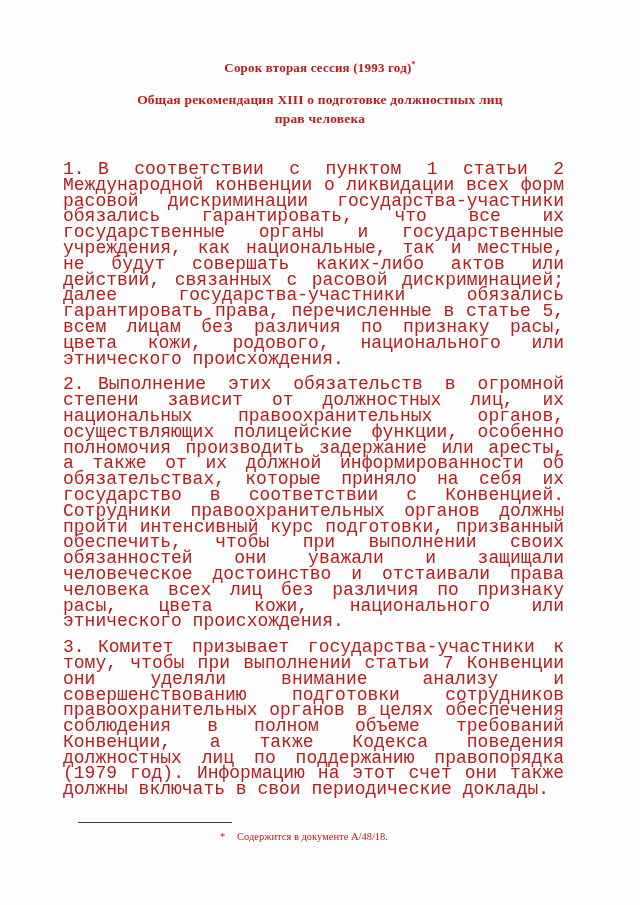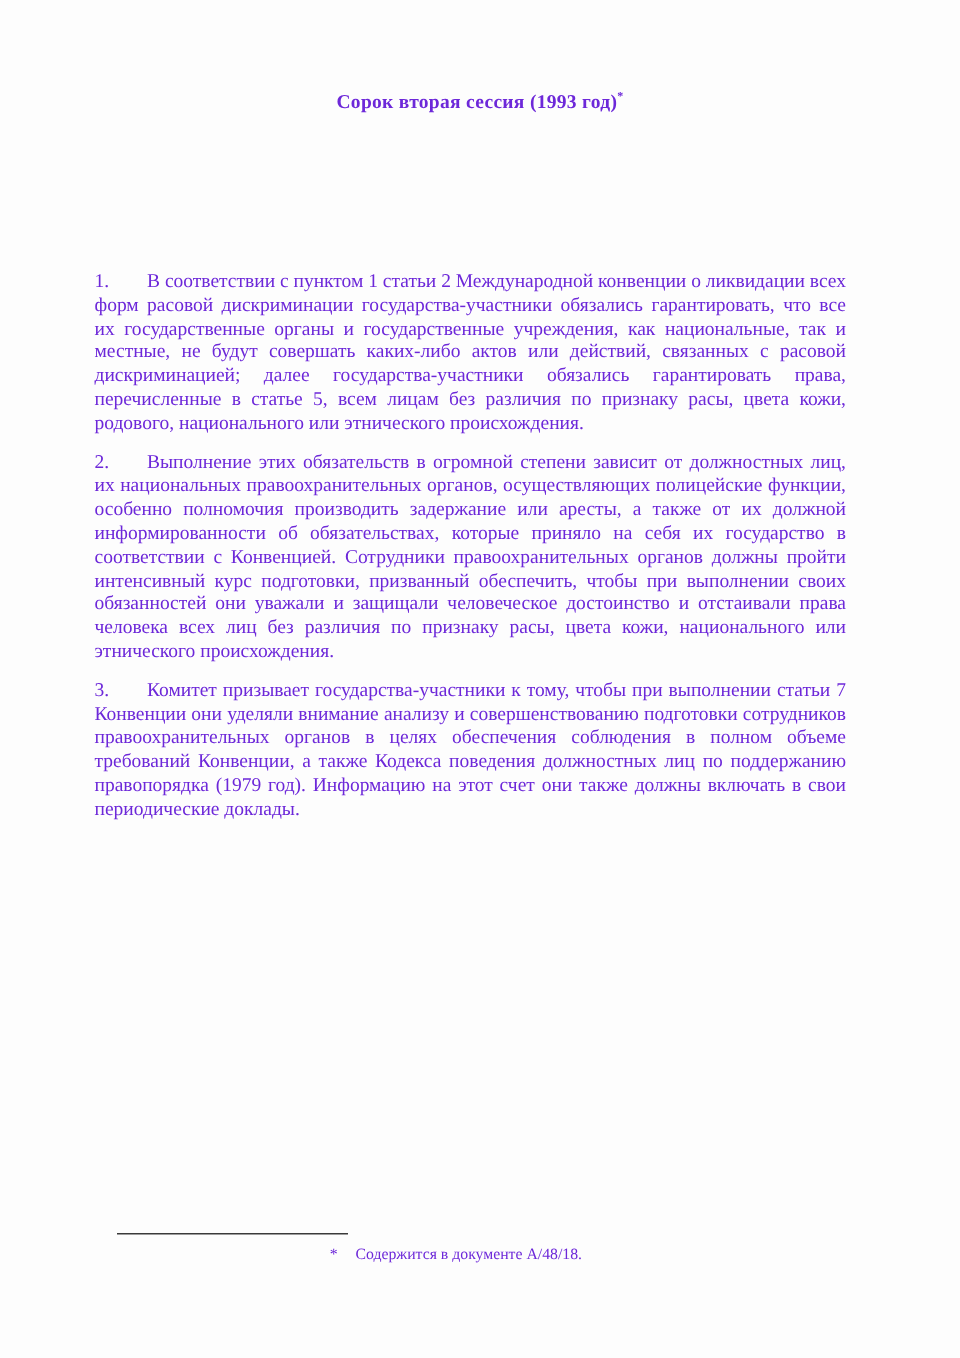--- a/index.html
+++ b/index.html
@@ -6,21 +6,21 @@
     margin: 0;
     padding: 0;
     background: #ffffff;
   }
   .page {
     position: relative;
     width: 640px;
     height: 905px;
     background: #fdfdfd;
     font-family: "Liberation Serif", serif;
-    color: #6d28d9;
+    color: #b91c1c;
     overflow: hidden;
   }
   .doc-header {
     position: absolute;
     top: 61px;
     left: 0;
     width: 640px;
     text-align: center;
     font-weight: bold;
   }
@@ -34,26 +34,27 @@
     line-height: 0;
   }
   .doc-title {
     margin-top: 16px;
     font-size: 13.5px;
     line-height: 18.5px;
     letter-spacing: 0.2px;
   }
   .doc-body {
     position: absolute;
-    top: 179px;
+    top: 162px;
     left: 63px;
     width: 501px;
-    font-size: 13px;
+    font-size: 18px;
     line-height: 15.8px;
     text-align: justify;
+    font-family: Liberation Mono, monospace;
   }
   .para {
     margin: 0 0 10px 0;
   }
   .para-num {
     display: inline-block;
     width: 35px;
   }
   .footnote-rule {
     position: absolute;
@@ -81,20 +82,22 @@
 </head>
 <body>
 
 <div class="page">
 
   <div class="doc-header">
     <div class="session-title">
       <span>Сорок вторая сессия (1993 год)</span><sup>*</sup>
     </div>
     <div class="doc-title">
+      <div>Общая рекомендация XIII о подготовке должностных лиц</div>
+      <div>прав человека</div>
     </div>
   </div>
 
   <div class="doc-body">
     <p class="para">
       <span class="para-num">1.</span><span>В соответствии с пунктом 1 статьи 2 Международной конвенции о ликвидации всех форм расовой дискриминации государства-участники обязались гарантировать, что все их государственные органы и государственные учреждения, как национальные, так и местные, не будут совершать каких-либо актов или действий, связанных с расовой дискриминацией; далее государства-участники обязались гарантировать права, перечисленные в статье 5, всем лицам без различия по признаку расы, цвета кожи, родового, национального или этнического происхождения.</span>
     </p>
     <p class="para">
       <span class="para-num">2.</span><span>Выполнение этих обязательств в огромной степени зависит от должностных лиц, их национальных правоохранительных органов, осуществляющих полицейские функции, особенно полномочия производить задержание или аресты, а также от их должной информированности об обязательствах, которые приняло на себя их государство в соответствии с Конвенцией. Сотрудники правоохранительных органов должны пройти интенсивный курс подготовки, призванный обеспечить, чтобы при выполнении своих обязанностей они уважали и защищали человеческое достоинство и отстаивали права человека всех лиц без различия по признаку расы, цвета кожи, национального или этнического происхождения.</span>
     </p>

